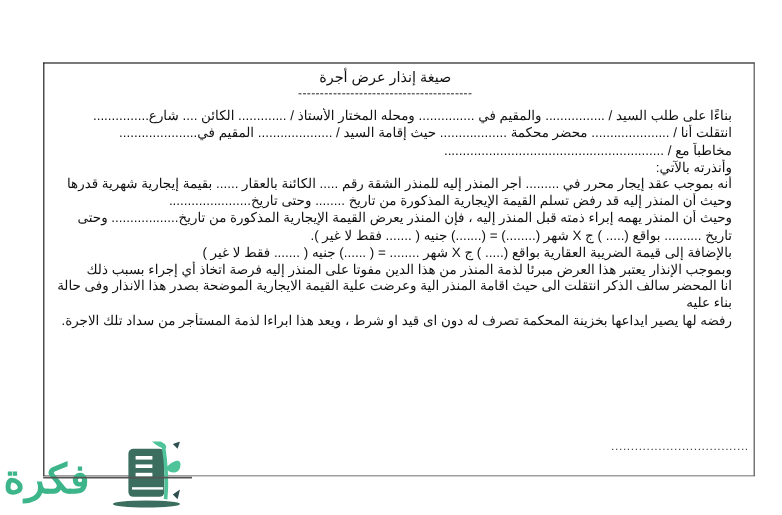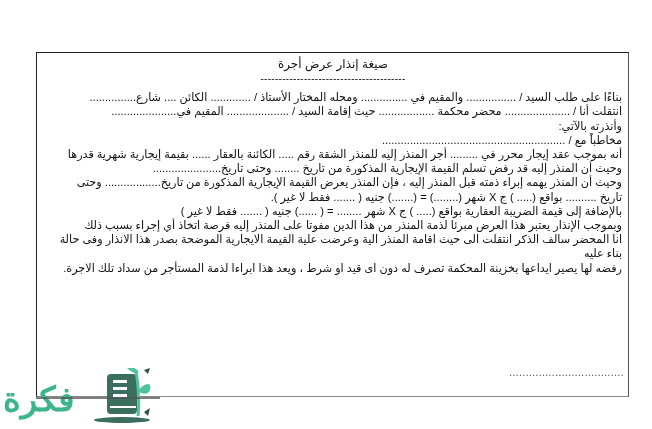--- a/index.html
+++ b/index.html
@@ -6,48 +6,48 @@
   body {
     width:652px; height:429px; background:#ffffff; position:relative; overflow:hidden;
     font-family:"Liberation Sans", "DejaVu Sans", sans-serif;
   }
   .doc-box {
     position:absolute; left:36px; top:52px; width:593px; height:345px;
     border:1.5px solid #222; border-bottom-color:#888; border-right-color:#555;
     box-sizing:border-box;
   }
   .content {
-    position:absolute; left:44px; top:57px; width:578px;
+    position:absolute; left:32px; top:57px; width:578px;
     direction:rtl; text-align:right; color:#111; font-size:11.2px; line-height:14.2px;
   }
   .title { text-align:center; font-size:12px; margin-bottom:1px; }
   .rule { text-align:center; letter-spacing:0.3px; margin-bottom:5px; font-size:10px; line-height:13px; }
   .line { white-space:nowrap; overflow:hidden; }
   .sig {
     position:absolute; left:494px; top:367px; width:130px; direction:rtl; text-align:right;
     font-size:10px; color:#444; letter-spacing:0.5px;
   }
   .logo { position:absolute; left:0; top:368px; width:160px; height:61px; }
   .logo-text {
     position:absolute; left:3px; top:380px; font-size:34px; font-weight:bold; color:#3db58a;
-    direction:rtl; font-family:Liberation Serif, serif; letter-spacing:-1px; line-height:40px;
+    direction:rtl; font-family:Liberation Sans, sans-serif; letter-spacing:-1px; line-height:40px;
   }
 </style>
 </head>
 <body>
 
 <div class="doc-box"></div>
 
 <div class="content">
   <div class="title">صيغة إنذار عرض أجرة</div>
   <div class="rule">----------------------------------------</div>
   <div class="line">بناءًا على طلب السيد / ................ والمقيم في ............... ومحله المختار الأستاذ / ............. الكائن .... شارع...............</div>
   <div class="line">انتقلت أنا / ..................... محضر محكمة .................. حيث إقامة السيد / .................... المقيم في.....................</div>
+  <div class="line">مخاطباً مع / ...........................................................</div>
   <div class="line">وأنذرته بالآتي:</div>
-  <div class="line">مخاطباً مع / ...........................................................</div>
   <div class="line">أنه بموجب عقد إيجار محرر في ......... أجر المنذر إليه للمنذر الشقة رقم ..... الكائنة بالعقار ...... بقيمة إيجارية شهرية قدرها</div>
   <div class="line">وحيث أن المنذر إليه قد رفض تسلم القيمة الإيجارية المذكورة من تاريخ ........ وحتى تاريخ......................</div>
   <div class="line">وحيث أن المنذر يهمه إبراء ذمته قبل المنذر إليه ، فإن المنذر يعرض القيمة الإيجارية المذكورة من تاريخ.................. وحتى</div>
   <div class="line">تاريخ .......... بواقع (..... ) ج X شهر  (........) = (.......) جنيه ( ....... فقط لا غير ).</div>
   <div class="line">بالإضافة إلى قيمة الضريبة العقارية بواقع (..... ) ج X شهر ........ = ( ......) جنيه ( ....... فقط لا غير )</div>
   <div class="line">وبموجب الإنذار يعتبر هذا العرض مبرئا لذمة المنذر من هذا الدين مفوتا على المنذر إليه فرصة اتخاذ أي إجراء بسبب ذلك</div>
   <div class="line">انا المحضر سالف الذكر انتقلت الى حيث اقامة المنذر الية وعرضت علية القيمة الايجارية الموضحة بصدر هذا الانذار وفى حالة</div>
   <div class="line">بناء عليه</div>
   <div class="line">رفضه لها يصير ايداعها بخزينة المحكمة تصرف له دون اى قيد او شرط ، ويعد هذا ابراءا لذمة المستأجر من سداد تلك الاجرة.</div>
 </div>

